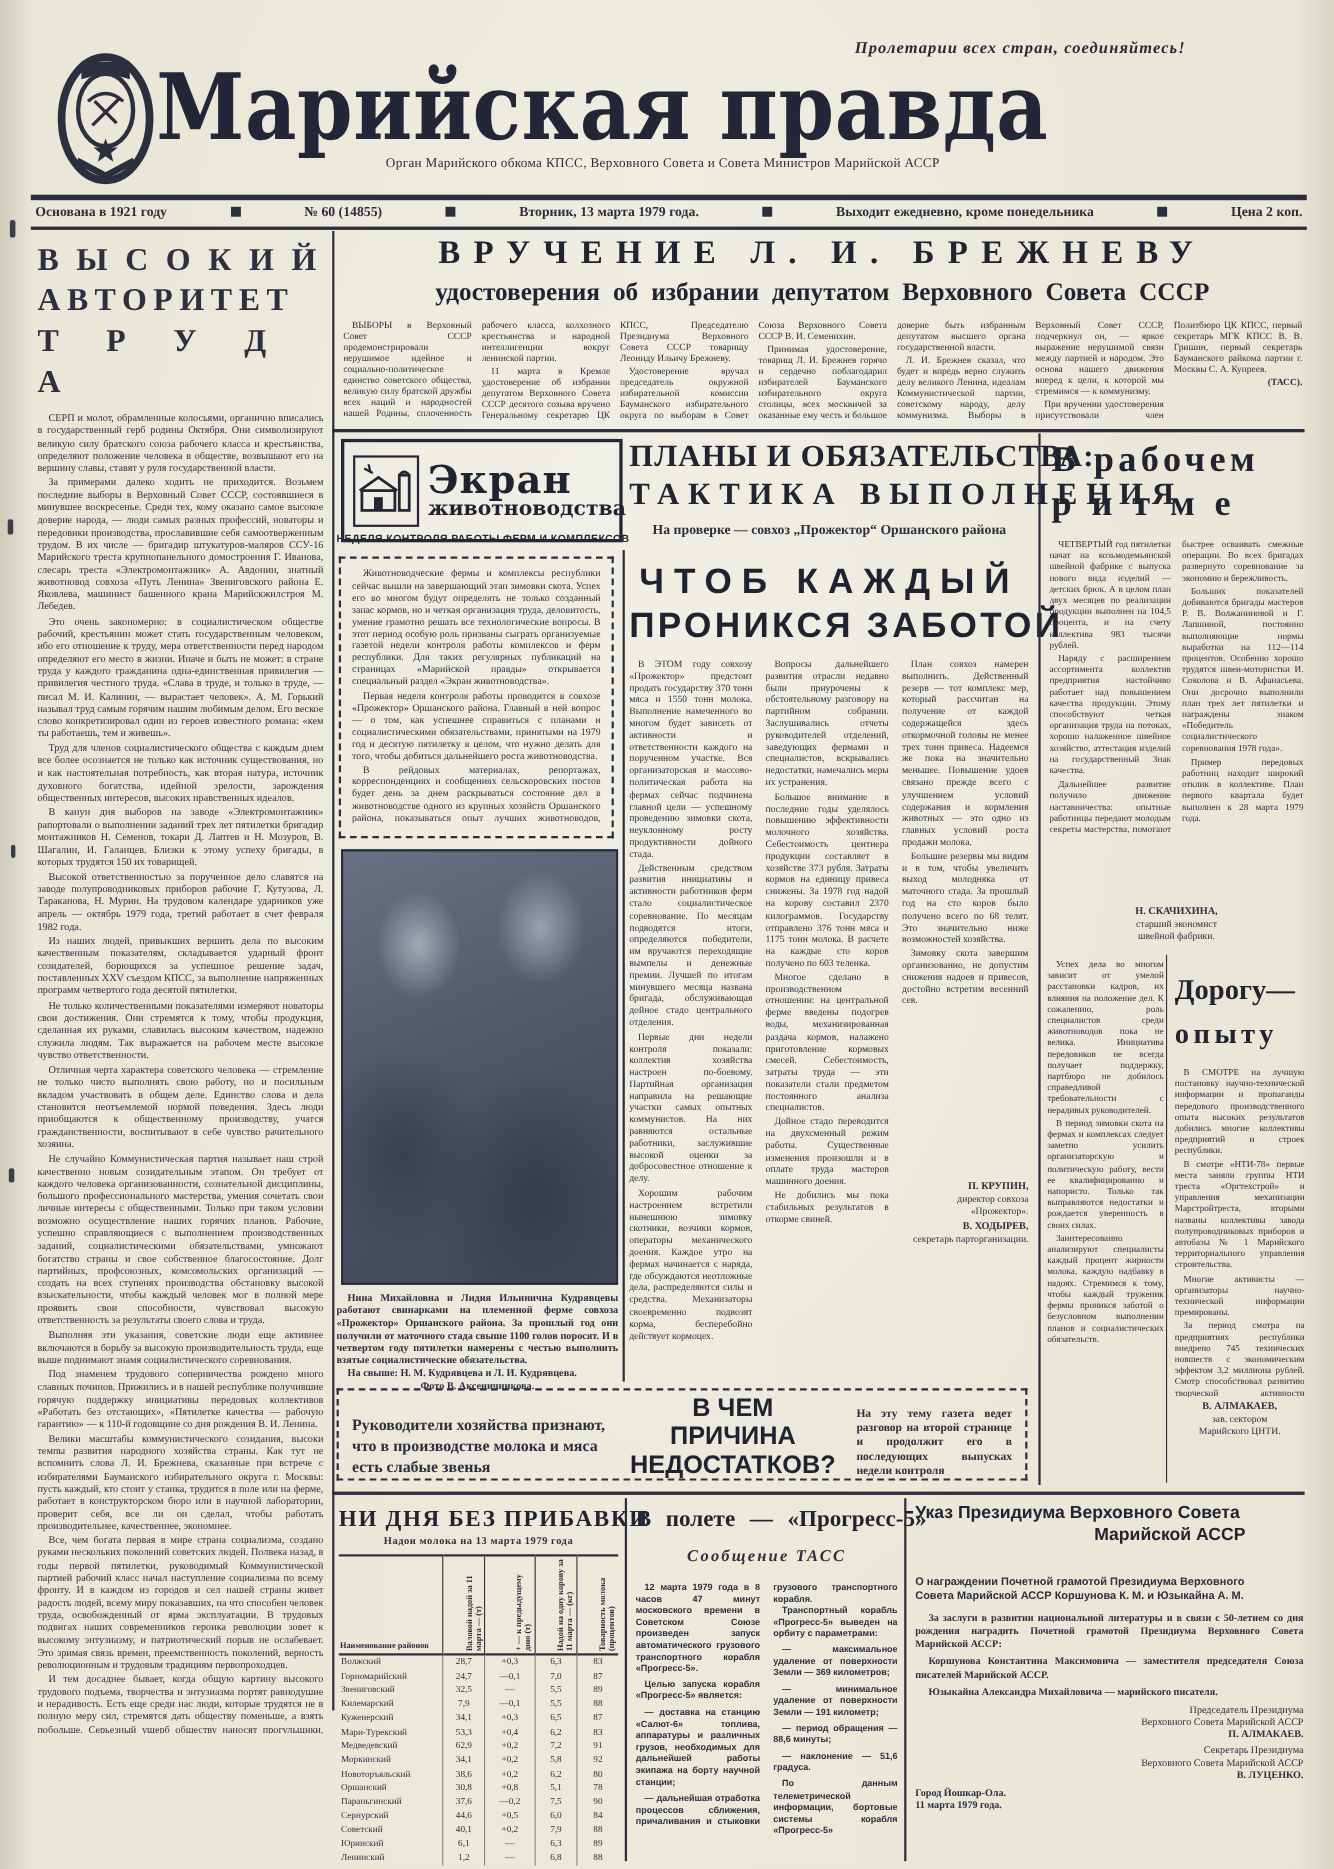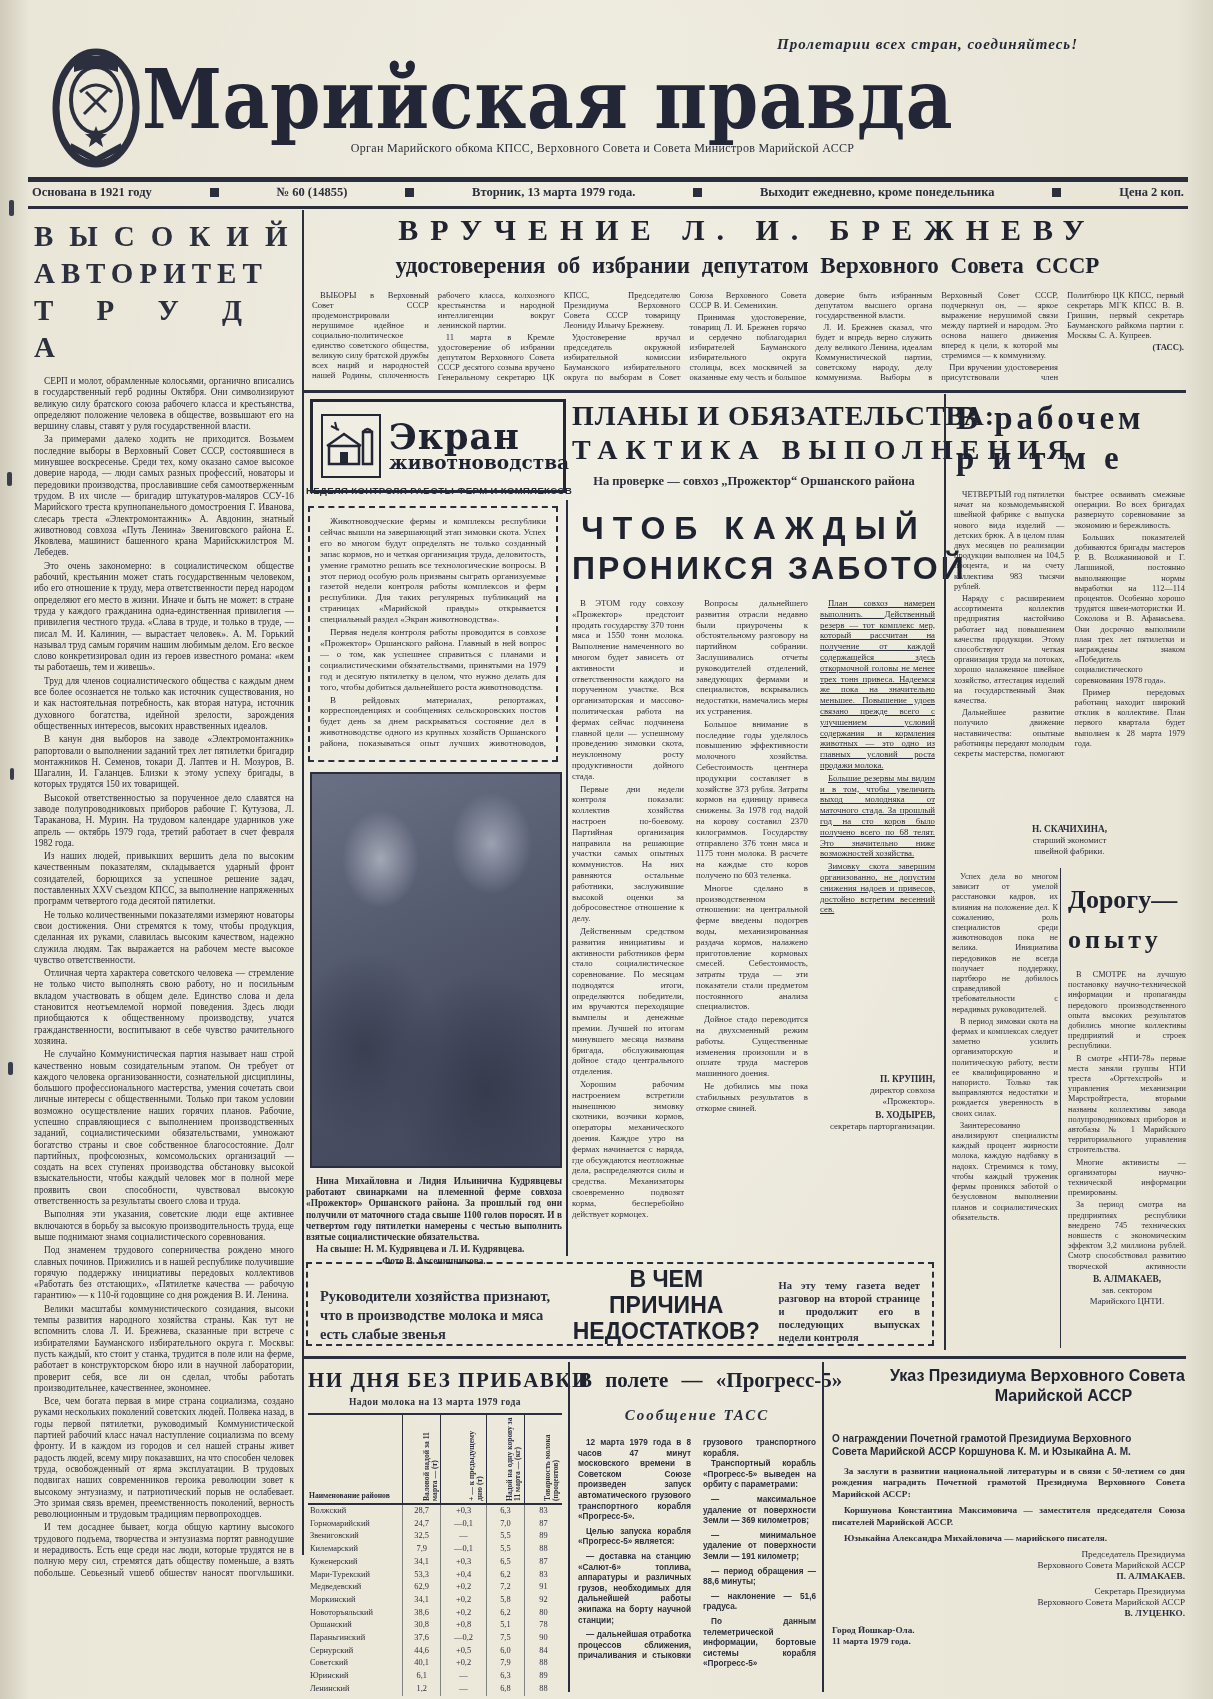--- a/index.html
+++ b/index.html
@@ -187,33 +187,33 @@
         <p>В рейдовых материалах, репортажах, корреспонденциях и сообщениях сельскоровских постов будет день за днем раскрываться состояние дел в животноводстве одного из крупных хозяйств Оршанского района, показываться опыт лучших животноводов, вскрываться имеющиеся резервы.</p>
       </div>
   </div>
   <div class="rulev" style="left:566px;top:500px;height:756px;"></div>
 
   <div class="abs care-h" style="left:572px;top:510px;width:364px;letter-spacing:9px;">ЧТОБ КАЖДЫЙ</div>
   <div class="abs care-h" style="left:572px;top:550px;width:364px;letter-spacing:3px;">ПРОНИКСЯ ЗАБОТОЙ</div>
 
   <div class="abs smalltext" style="left:572px;top:598px;width:112px;height:650px;">
       <p>В ЭТОМ году совхозу «Прожектор» предстоит продать государству 370 тонн мяса и 1550 тонн молока. Выполнение намеченного во многом будет зависеть от активности и ответственности каждого на порученном участке. Вся организаторская и массово-политическая работа на фермах сейчас подчинена главной цели — успешному проведению зимовки скота, неуклонному росту продуктивности дойного стада.</p>
+      <p>Действенным средством развития инициативы и активности работников ферм стало социалистическое соревнование. По месяцам подводятся итоги, определяются победители, им вручаются переходящие вымпелы и денежные премии. Лучшей по итогам минувшего месяца названа бригада, обслуживающая дойное стадо центрального отделения.</p>
       <p>Первые дни недели контроля показали: коллектив хозяйства настроен по-боевому. Партийная организация направила на решающие участки самых опытных коммунистов. На них равняются остальные работники, заслужившие высокой оценки за добросовестное отношение к делу.</p>
-      <p>Действенным средством развития инициативы и активности работников ферм стало социалистическое соревнование. По месяцам подводятся итоги, определяются победители, им вручаются переходящие вымпелы и денежные премии. Лучшей по итогам минувшего месяца названа бригада, обслуживающая дойное стадо центрального отделения.</p>
       <p>Хорошим рабочим настроением встретили нынешнюю зимовку скотники, возчики кормов, операторы механического доения. Каждое утро на фермах начинается с наряда, где обсуждаются неотложные дела, распределяются силы и средства. Механизаторы своевременно подвозят корма, бесперебойно действует кормоцех.</p>
     </div>
   <div class="abs smalltext" style="left:696px;top:598px;width:112px;height:650px;">
       <p>Вопросы дальнейшего развития отрасли недавно были приурочены к обстоятельному разговору на партийном собрании. Заслушивались отчеты руководителей отделений, заведующих фермами и специалистов, вскрывались недостатки, намечались меры их устранения.</p>
       <p>Большое внимание в последние годы уделялось повышению эффективности молочного хозяйства. Себестоимость центнера продукции составляет в хозяйстве 373 рубля. Затраты кормов на единицу привеса снижены. За 1978 год надой на корову составил 2370 килограммов. Государству отправлено 376 тонн мяса и 1175 тонн молока. В расчете на каждые сто коров получено по 603 теленка.</p>
       <p>Многое сделано в производственном отношении: на центральной ферме введены подогрев воды, механизированная раздача кормов, налажено приготовление кормовых смесей. Себестоимость, затраты труда — эти показатели стали предметом постоянного анализа специалистов.</p>
       <p>Дойное стадо переводится на двухсменный режим работы. Существенные изменения произошли и в оплате труда мастеров машинного доения.</p>
       <p>Не добились мы пока стабильных результатов в откорме свиней.</p>
     </div>
   <div class="abs" style="left:820px;top:598px;width:115px;height:650px;overflow:hidden;">
-    <div class="smalltext" style="height:470px;text-decoration:underline;">
+    <div class="smalltext" style="height:470px;">
         <p>План совхоз намерен выполнить. Действенный резерв — тот комплекс мер, который рассчитан на получение от каждой содержащейся здесь откормочной головы не менее трех тонн привеса. Надеемся же пока на значительно меньшее. Повышение удоев связано прежде всего с улучшением условий содержания и кормления животных — это одно из главных условий роста продажи молока.</p>
         <p>Большие резервы мы видим и в том, чтобы увеличить выход молодняка от маточного стада. За прошлый год на сто коров было получено всего по 68 телят. Это значительно ниже возможностей хозяйства.</p>
         <p>Зимовку скота завершим организованно, не допустим снижения надоев и привесов, достойно встретим весенний сев.</p>
       </div>
     <div style="text-align:right;margin-top:6px;">
       <div class="sig">П. КРУПИН,</div>
       <div class="sigrole">директор совхоза «Прожектор».</div>
       <div class="sig" style="margin-top:4px;">В. ХОДЫРЕВ,</div>
       <div class="sigrole">секретарь парторганизации.</div>
     </div>
@@ -416,21 +416,21 @@
           <p>— минимальное удаление от поверхности Земли — 191 километр;</p>
           <p>— период обращения — 88,6 минуты;</p>
           <p>— наклонение — 51,6 градуса.</p>
           <p>По данным телеметрической информации, бортовые системы корабля «Прогресс-5» функционируют нормально.</p>
         </div>
     </div>
   </div>
   <div class="rulev" style="left:822px;top:1362px;height:330px;"></div>
 
   <div class="abs" style="left:832px;top:1366px;width:353px;">
-    <div class="dec-h" style="text-align:right;">Указ Президиума Верховного Совета</div>
+    <div class="dec-h" style="text-align:left;">Указ Президиума Верховного Совета</div>
     <div class="dec-h" style="text-align:center;text-indent:110px;">Марийской АССР</div>
     <div class="dec-sub" style="margin-top:26px;width:300px;">О награждении Почетной грамотой Президиума Верховного Совета Марийской АССР Коршунова К. М. и Юзыкайна А. М.</div>
     <div class="dec-body" style="margin-top:8px;">
       <p>За заслуги в развитии национальной литературы и в связи с 50-летием со дня рождения наградить Почетной грамотой Президиума Верховного Совета Марийской АССР:</p>
       <p>Коршунова Константина Максимовича — заместителя председателя Союза писателей Марийской АССР.</p>
       <p>Юзыкайна Александра Михайловича — марийского писателя.</p>
     </div>
     <div class="dec-sig" style="margin-top:4px;">
       <div>Председатель Президиума</div>
       <div>Верховного Совета Марийской АССР</div>

